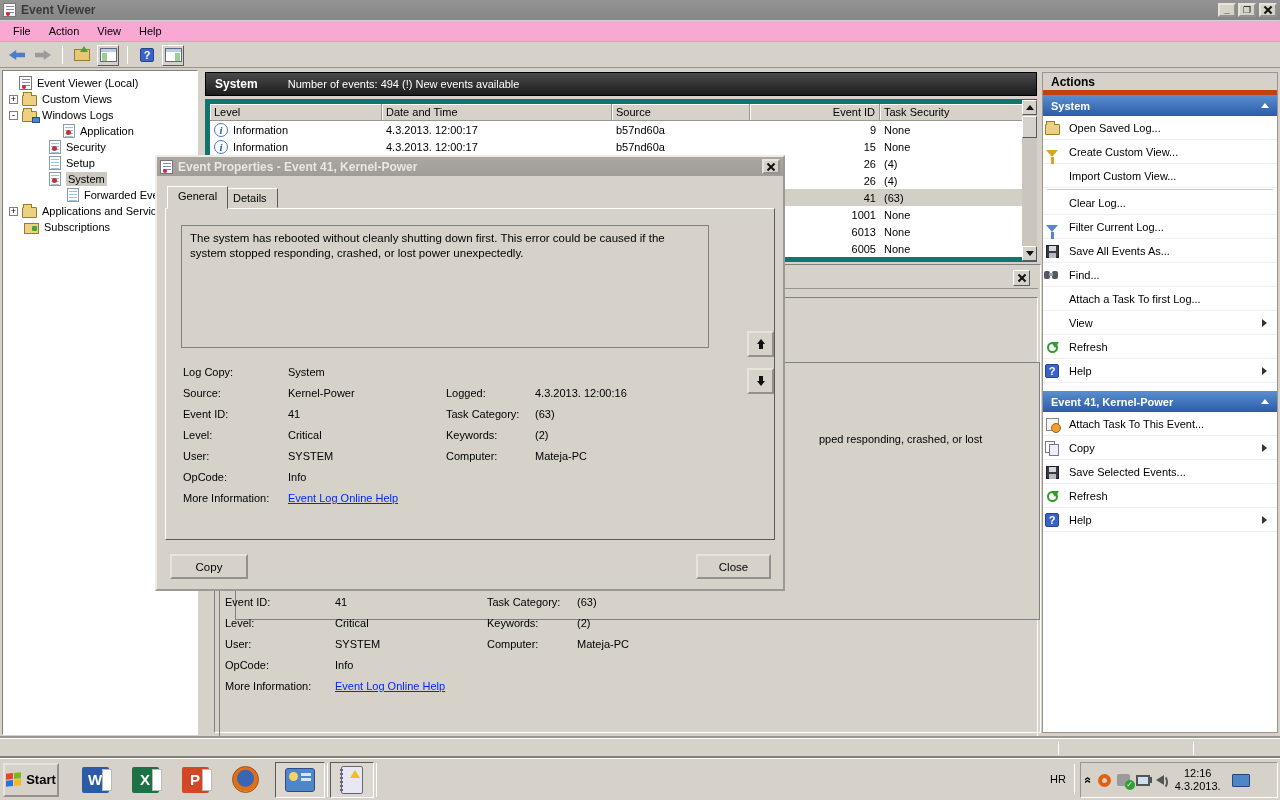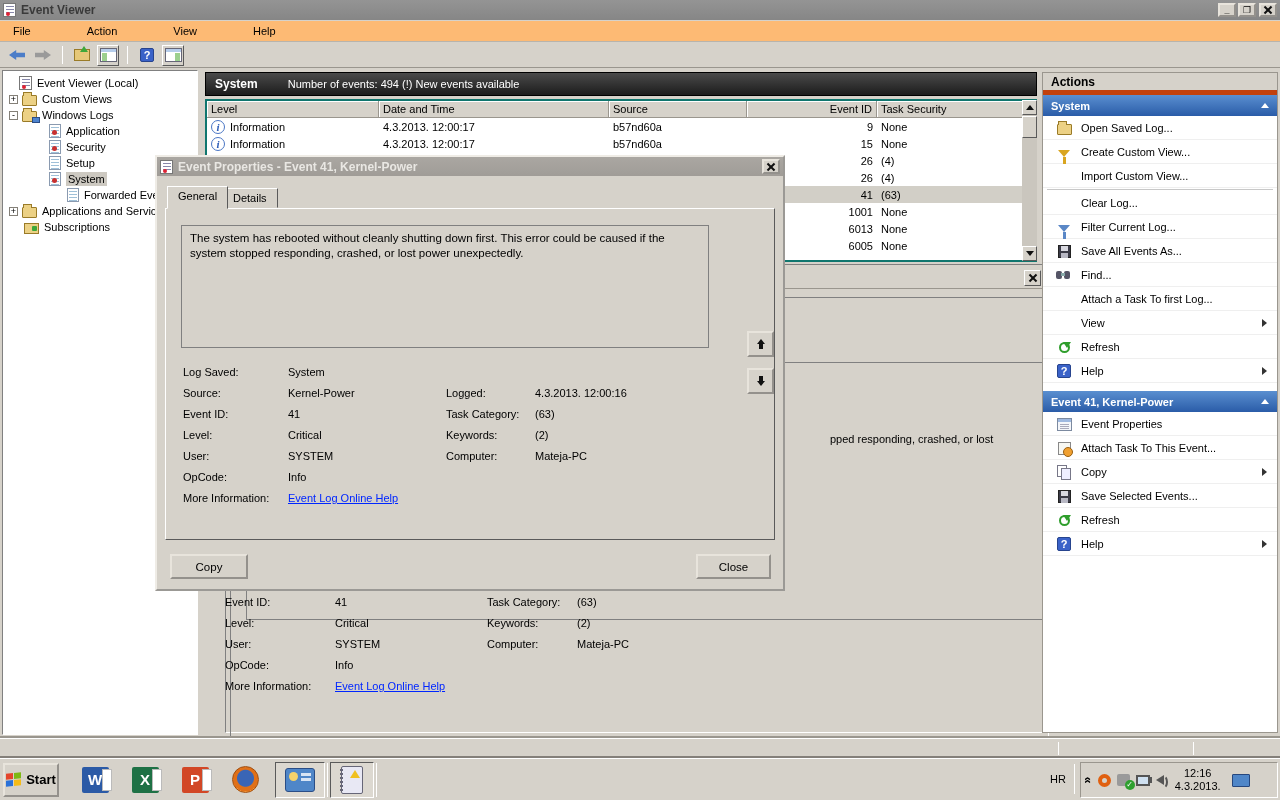--- a/index.html
+++ b/index.html
@@ -56,21 +56,21 @@
   .ic-task:after { content:""; position:absolute; right:-3px; bottom:-3px; width:8px; height:8px; background:#f0a030; border:1px solid #995f10; border-radius:50%; }
   .ic-sub { width:15px; height:11px; background:#ecd185; border:1px solid #9a7b28; margin-top:3px; }
   .ic-sub:after { content:""; position:absolute; right:1px; top:2px; width:5px; height:5px; background:#3da83a; border-radius:1px; }
 
   .tri-r { width:0; height:0; border-top:4px solid transparent; border-bottom:4px solid transparent; border-left:5px solid #333; }
   .tri-u-w { width:0; height:0; border-left:4px solid transparent; border-right:4px solid transparent; border-bottom:5px solid #fff; }
   .tri-u-k { width:0; height:0; border-left:4px solid transparent; border-right:4px solid transparent; border-bottom:5px solid #111; }
   .tri-d-k { width:0; height:0; border-left:4px solid transparent; border-right:4px solid transparent; border-top:5px solid #111; }
 
   
-  .menubar { left:0; top:21px; width:1280px; height:21px; background:#fdba74; border-bottom:1px solid #b8b4ac; display:flex; align-items:center; padding-left:4px;gap:38px; }
+  .menubar { left:0; top:21px; width:1280px; height:21px; background:#f9a8d4; border-bottom:1px solid #b8b4ac; display:flex; align-items:center; padding-left:4px; }
   .menubar span { padding:3px 9px; }
   .toolbar { left:0; top:43px; width:1280px; height:25px; background:#d6d2ca; border-bottom:1px solid #9a968e; display:flex; align-items:center; padding-left:6px; gap:4px; }
   .tbtn { width:22px; height:21px; display:flex; align-items:center; justify-content:center; }
   .tsep { width:1px; height:18px; background:#9a968e; border-right:1px solid #fff; margin:0 4px; }
   .arrow-l { position:relative; width:16px; height:10px; background:#4b7dc8; clip-path:polygon(0 50%,45% 0,45% 28%,100% 28%,100% 72%,45% 72%,45% 100%); }
   .arrow-r { position:relative; width:16px; height:10px; background:#9a9a9a; clip-path:polygon(100% 50%,55% 0,55% 28%,0 28%,0 72%,55% 72%,55% 100%); }
   .tb-folder { width:16px; height:12px; background:#e6c878; border:1px solid #9a7b28; position:relative; }
   .tb-folder:after { content:""; position:absolute; right:1px; top:-4px; width:0; height:0; border-left:4px solid transparent; border-right:4px solid transparent; border-bottom:6px solid #3da83a; }
   .tb-win { width:17px; height:14px; border:1px solid #667; background:#fff; position:relative; }
   .tb-win:before { content:""; position:absolute; left:0; top:0; right:0; height:3px; background:#b6cdeb; }
@@ -80,46 +80,46 @@
   
   .tree { left:2px; top:70px; width:196px; height:665px; background:#fff; border:1px solid; border-color:#808080 #fff #fff #808080; overflow:hidden; padding-top:4px; }
   .trow { display:flex; align-items:center; height:16px; white-space:nowrap; }
   .texp { width:9px; height:9px; border:1px solid #848078; background:#fff; font-size:9px; line-height:7px; text-align:center; margin:0 4px 0 0; flex:none; }
   .tlabel { margin-left:5px; }
   .tlabel.sel { background:#cdc9c1; padding:1px 2px; }
 
   
   .evhead { left:205px; top:72px; width:832px; height:24px; background:linear-gradient(#4a4a4a,#1c1c1c); color:#fff; display:flex; align-items:center; border:1px solid #000; }
   .evhead .nm { font-weight:bold; font-size:12px; margin:0 30px 0 9px; }
-  .grid { left:205px; top:99px; width:832px; height:163px; background:#fff; border:2px solid #0f766e; }
+  .grid { left:205px; top:99px; width:832px; height:163px; background:#fff; border:5px solid #0f766e; }
   .ghead { display:flex; height:17px; background:#d6d2ca; border-bottom:1px solid #9a968e; }
   .gh { border-right:1px solid #9a968e; box-shadow:inset 1px 1px 0 #fff; padding:2px 4px; white-space:nowrap; overflow:hidden; }
   .grow { display:flex; height:17px; align-items:center; }
   .grow.sel { background:#d2cfc7; }
   .gc { padding:0 4px; white-space:nowrap; overflow:hidden; flex:none; }
   .c-level{width:172px; display:flex; align-items:center; gap:5px;} .c-date{width:230px;} .c-src{width:138px;} .c-id{width:130px; text-align:right;} .c-cat{width:147px;}
   .vscroll { left:1022px; top:100px; width:15px; height:161px; background:#cac6be; }
   .sbtn { width:15px; height:15px; display:flex; align-items:center; justify-content:center; }
   .sthumb { position:absolute; left:0; top:16px; width:15px; height:22px; }
 
   
-  .pane { left:225px; top:264px; width:827px; height:469px; background:#d6d2ca; border:1px solid; border-color:#808080 #fff #fff #808080; }
+  .pane { left:214px; top:264px; width:827px; height:469px; background:#d6d2ca; border:1px solid; border-color:#808080 #fff #fff #808080; }
   .pane-head { position:absolute; left:2px; top:2px; right:2px; height:22px; border-bottom:1px solid #9a968e; display:flex; align-items:center; justify-content:flex-end; padding-right:8px; }
   .pane-x { width:17px; height:16px; display:flex; align-items:center; justify-content:center; font-weight:bold; font-size:11px; }
   .pane-inner { position:absolute; left:4px; top:32px; width:819px; height:676px; border:1px solid; border-color:#808080 #fff #fff #808080; }
   .pdescbox { position:absolute; left:15px; top:64px; width:805px; height:258px; border:1px solid #808080; background:#d6d2ca; }
   .pfrag { position:absolute; left:583px; top:70px; }
   .fl { position:absolute; white-space:nowrap; }
   .link { color:#0026ff; text-decoration:underline; }
 
   
   .apanel { left:1042px; top:72px; width:236px; height:661px; background:#fff; border:1px solid #9a968e; }
   .ahead { height:22px; background:#d6d2ca; border-bottom:5px solid #c2410c; display:flex; align-items:center; padding-left:8px; font-weight:bold; font-size:12px; }
   .asec { height:21px; background:linear-gradient(#5a8fd0,#2a5ca8); color:#fff; font-weight:bold; display:flex; align-items:center; padding:0 8px; justify-content:space-between; }
-  .aitem { height:24px; display:flex; align-items:center; padding:0 10px 0 12px; border-bottom:1px solid #efefef; position:relative; }
+  .aitem { height:24px; display:flex; align-items:center; padding:0 10px 0 0; border-bottom:1px solid #efefef; position:relative; }
   .aicon { width:18px; margin-right:8px; display:flex; justify-content:center; flex:none; }
   .alabel { flex:1; white-space:nowrap; overflow:hidden; }
   .asep { height:1px; background:#c8c8c8; margin:1px 4px; }
 
   
   .dialog { left:155px; top:155px; width:630px; height:436px; background:#d6d2ca; border:2px outset #efece6; z-index:20; }
   .dtab { position:absolute; top:31px; height:20px; border:1px solid; border-color:#fff #5a5a5a transparent #fff; background:#d6d2ca; padding:3px 10px 0 10px; z-index:3; }
   .dtab.active { top:29px; height:23px; z-index:4; }
   .dpage { position:absolute; left:8px; top:51px; width:610px; height:332px; border:1px solid; border-color:#fff #5a5a5a #5a5a5a #fff; background:#d6d2ca; }
   .ddesc { position:absolute; left:15px; top:16px; width:528px; height:123px; border:1px solid #808080; padding:5px 8px; line-height:15px; font-size:11.5px; }
@@ -218,21 +218,21 @@
       <span class="ic ic-folder"></span>
       <span class="tlabel">Custom Views</span>
     </div>
     <div class="trow" style="padding-left:6px">
       <span class="texp">-</span>
       <span class="ic ic-folder">
           <span class="ic-monitor-mini"></span>
         </span>
       <span class="tlabel">Windows Logs</span>
     </div>
-    <div class="trow" style="padding-left:46px">
+    <div class="trow" style="padding-left:60px">
       <span class="ic ic-log alert"></span>
       <span class="tlabel">Application</span>
     </div>
     <div class="trow" style="padding-left:46px">
       <span class="ic ic-log alert"></span>
       <span class="tlabel">Security</span>
     </div>
     <div class="trow" style="padding-left:46px">
       <span class="ic ic-log"></span>
       <span class="tlabel">Setup</span>
@@ -442,26 +442,20 @@
         <span class="alabel">Help</span>
         <span class="tri-r"></span>
       </div>
     <div style="height:8px"></div>
     <div class="asec">
       <span>Event 41, Kernel-Power</span>
       <span class="tri-u-w"></span>
     </div>
     <div class="aitem">
         <span class="aicon">
-          <span class="ic ic-props"></span>
-        </span>
-        <span class="alabel">Event Properties</span>
-      </div>
-    <div class="aitem">
-        <span class="aicon">
           <span class="ic ic-task"></span>
         </span>
         <span class="alabel">Attach Task To This Event...</span>
       </div>
     <div class="aitem">
         <span class="aicon">
           <span class="ic ic-copy"></span>
         </span>
         <span class="alabel">Copy</span>
         <span class="tri-r"></span>
@@ -502,21 +496,21 @@
       <div class="ddesc">The system has rebooted without cleanly shutting down first. This error could be caused if the system stopped responding, crashed, or lost power unexpectedly.</div>
       <div class="updown raised2" style="left:581px;top:122px">
           <span class="tri-u-k"></span>
           <span class="stem"></span>
         </div>
       <div class="updown raised2" style="left:581px;top:159px">
           <span class="stem"></span>
           <span class="tri-d-k"></span>
         </div>
 
-      <span class="fl" style="left:17px;top:157px">Log Saved:</span>
+      <span class="fl" style="left:17px;top:157px">Log Copy:</span>
       <span class="fl" style="left:122px;top:157px">System</span>
       <span class="fl" style="left:17px;top:178px">Source:</span>
       <span class="fl" style="left:122px;top:178px">Kernel-Power</span>
       <span class="fl" style="left:280px;top:178px">Logged:</span>
       <span class="fl" style="left:369px;top:178px">4.3.2013. 12:00:16</span>
       <span class="fl" style="left:17px;top:199px">Event ID:</span>
       <span class="fl" style="left:122px;top:199px">41</span>
       <span class="fl" style="left:280px;top:199px">Task Category:</span>
       <span class="fl" style="left:369px;top:199px">(63)</span>
       <span class="fl" style="left:17px;top:220px">Level:</span>

